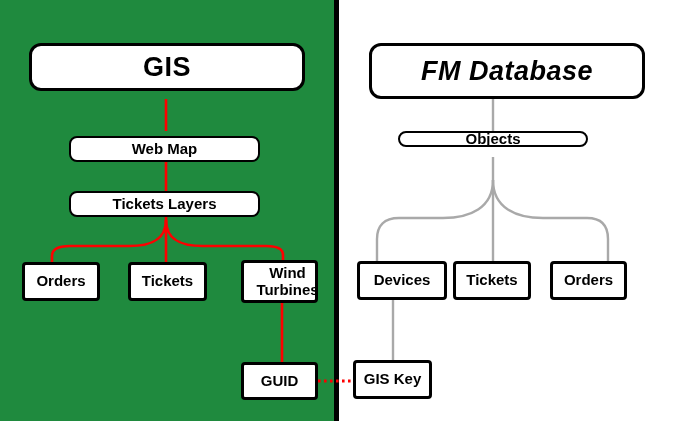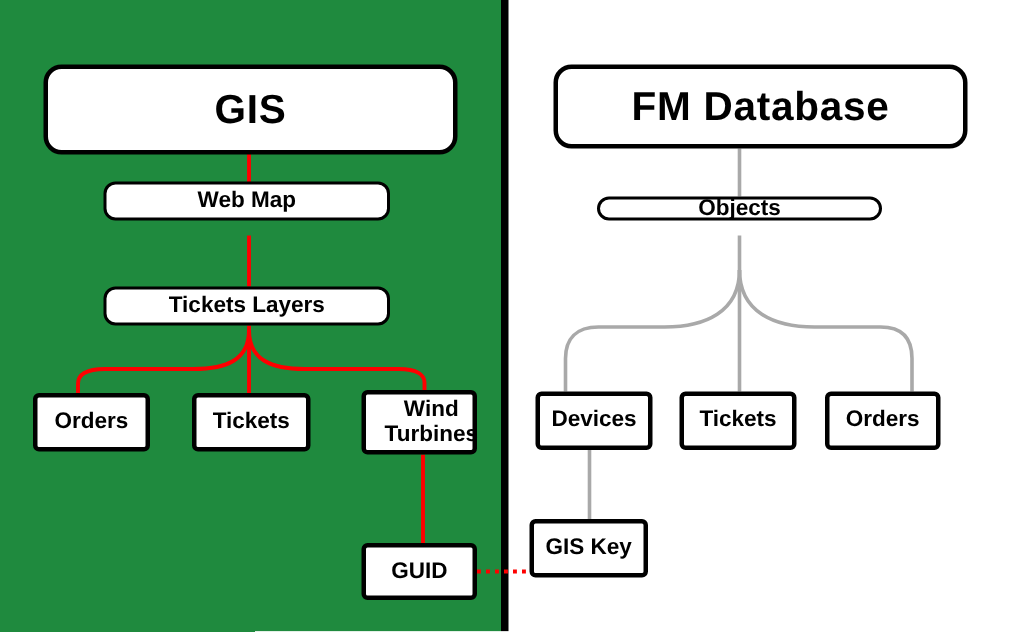--- a/index.html
+++ b/index.html
@@ -47,28 +47,28 @@
 
     <path class="c-gray" d="M493,99 V131"></path>
     <path class="c-gray" d="M493,157 V261"></path>
     <path class="c-gray" d="M493,180 C493,208 470,218 443,218 L399,218 C384,218 377,226 377,239 L377,261"></path>
     <path class="c-gray" d="M493,180 C493,208 516,218 543,218 L587,218 C602,218 608,226 608,239 L608,261"></path>
     <path class="c-gray" d="M393,300 V362"></path>
 
     <path class="c-dotted" d="M318,381 H353"></path>
   </svg>
 
-  <div class="node root" style="left:29px;top:43px;width:276px;height:60px;">GIS</div>
-  <div class="node mid" style="left:69px;top:121px;width:191px;height:26px;">Web Map</div>
+  <div class="node root" style="left:29px;top:43px;width:276px;height:48px;">GIS</div>
+  <div class="node mid" style="left:69px;top:136px;width:191px;height:26px;">Web Map</div>
   <div class="node mid" style="left:69px;top:191px;width:191px;height:26px;">Tickets Layers</div>
   <div class="node child" style="left:22px;top:262px;width:78px;height:39px;">Orders</div>
   <div class="node child" style="left:128px;top:262px;width:79px;height:39px;">Tickets</div>
   <div class="node child" style="left:241px;top:260px;width:77px;height:43px;padding-left:18px;">Wind Turbines</div>
   <div class="node child" style="left:241px;top:362px;width:77px;height:38px;">GUID</div>
 
-  <div class="node root" style="left:369px;top:43px;width:276px;height:56px;">FM Database</div>
+  <div class="node root" style="left:369px;top:43px;width:276px;height:56px;font-style:italic;">FM Database</div>
   <div class="node mid" style="left:398px;top:131px;width:190px;height:16px;">Objects</div>
-  <div class="node child" style="left:357px;top:261px;width:78px;height:39px;">Devices</div>
+  <div class="node child" style="left:357px;top:261px;width:90px;height:39px;">Devices</div>
   <div class="node child" style="left:453px;top:261px;width:78px;height:39px;">Tickets</div>
   <div class="node child" style="left:550px;top:261px;width:77px;height:39px;">Orders</div>
-  <div class="node child" style="left:353px;top:346px;width:79px;height:39px;">GIS Key</div>
+  <div class="node child" style="left:353px;top:360px;width:79px;height:39px;">GIS Key</div>
 
 </div>
 
 </body></html>

